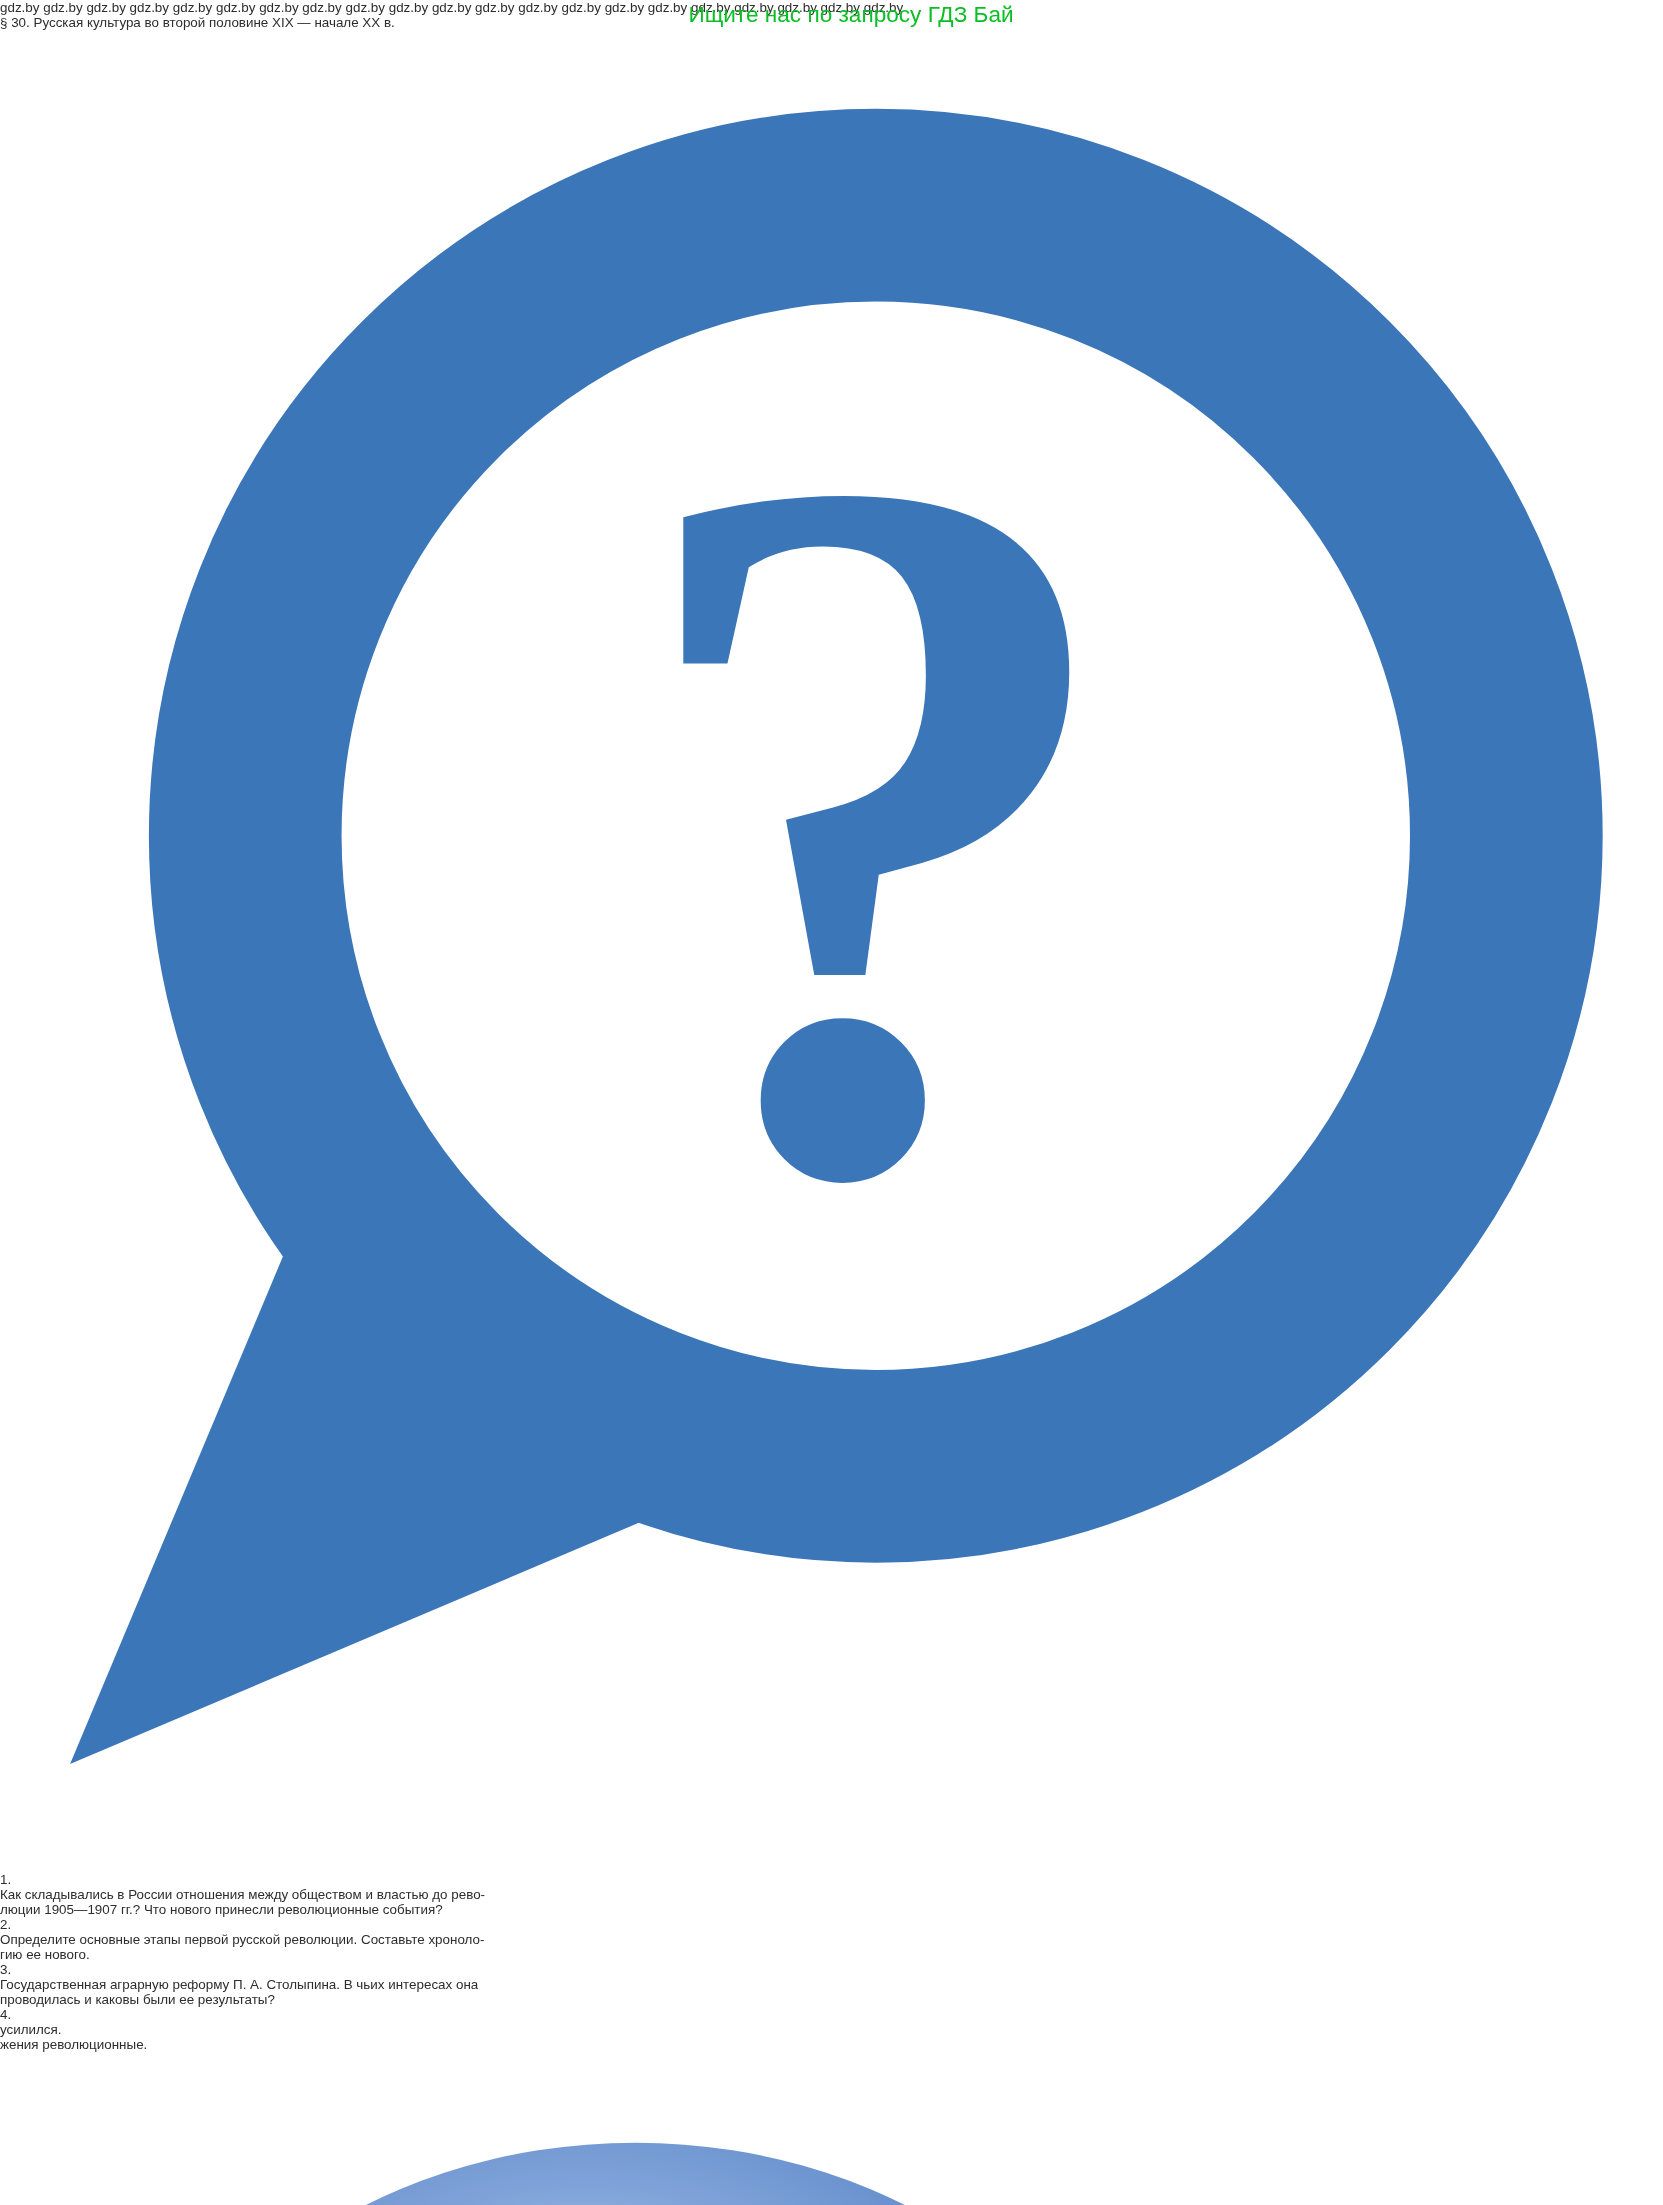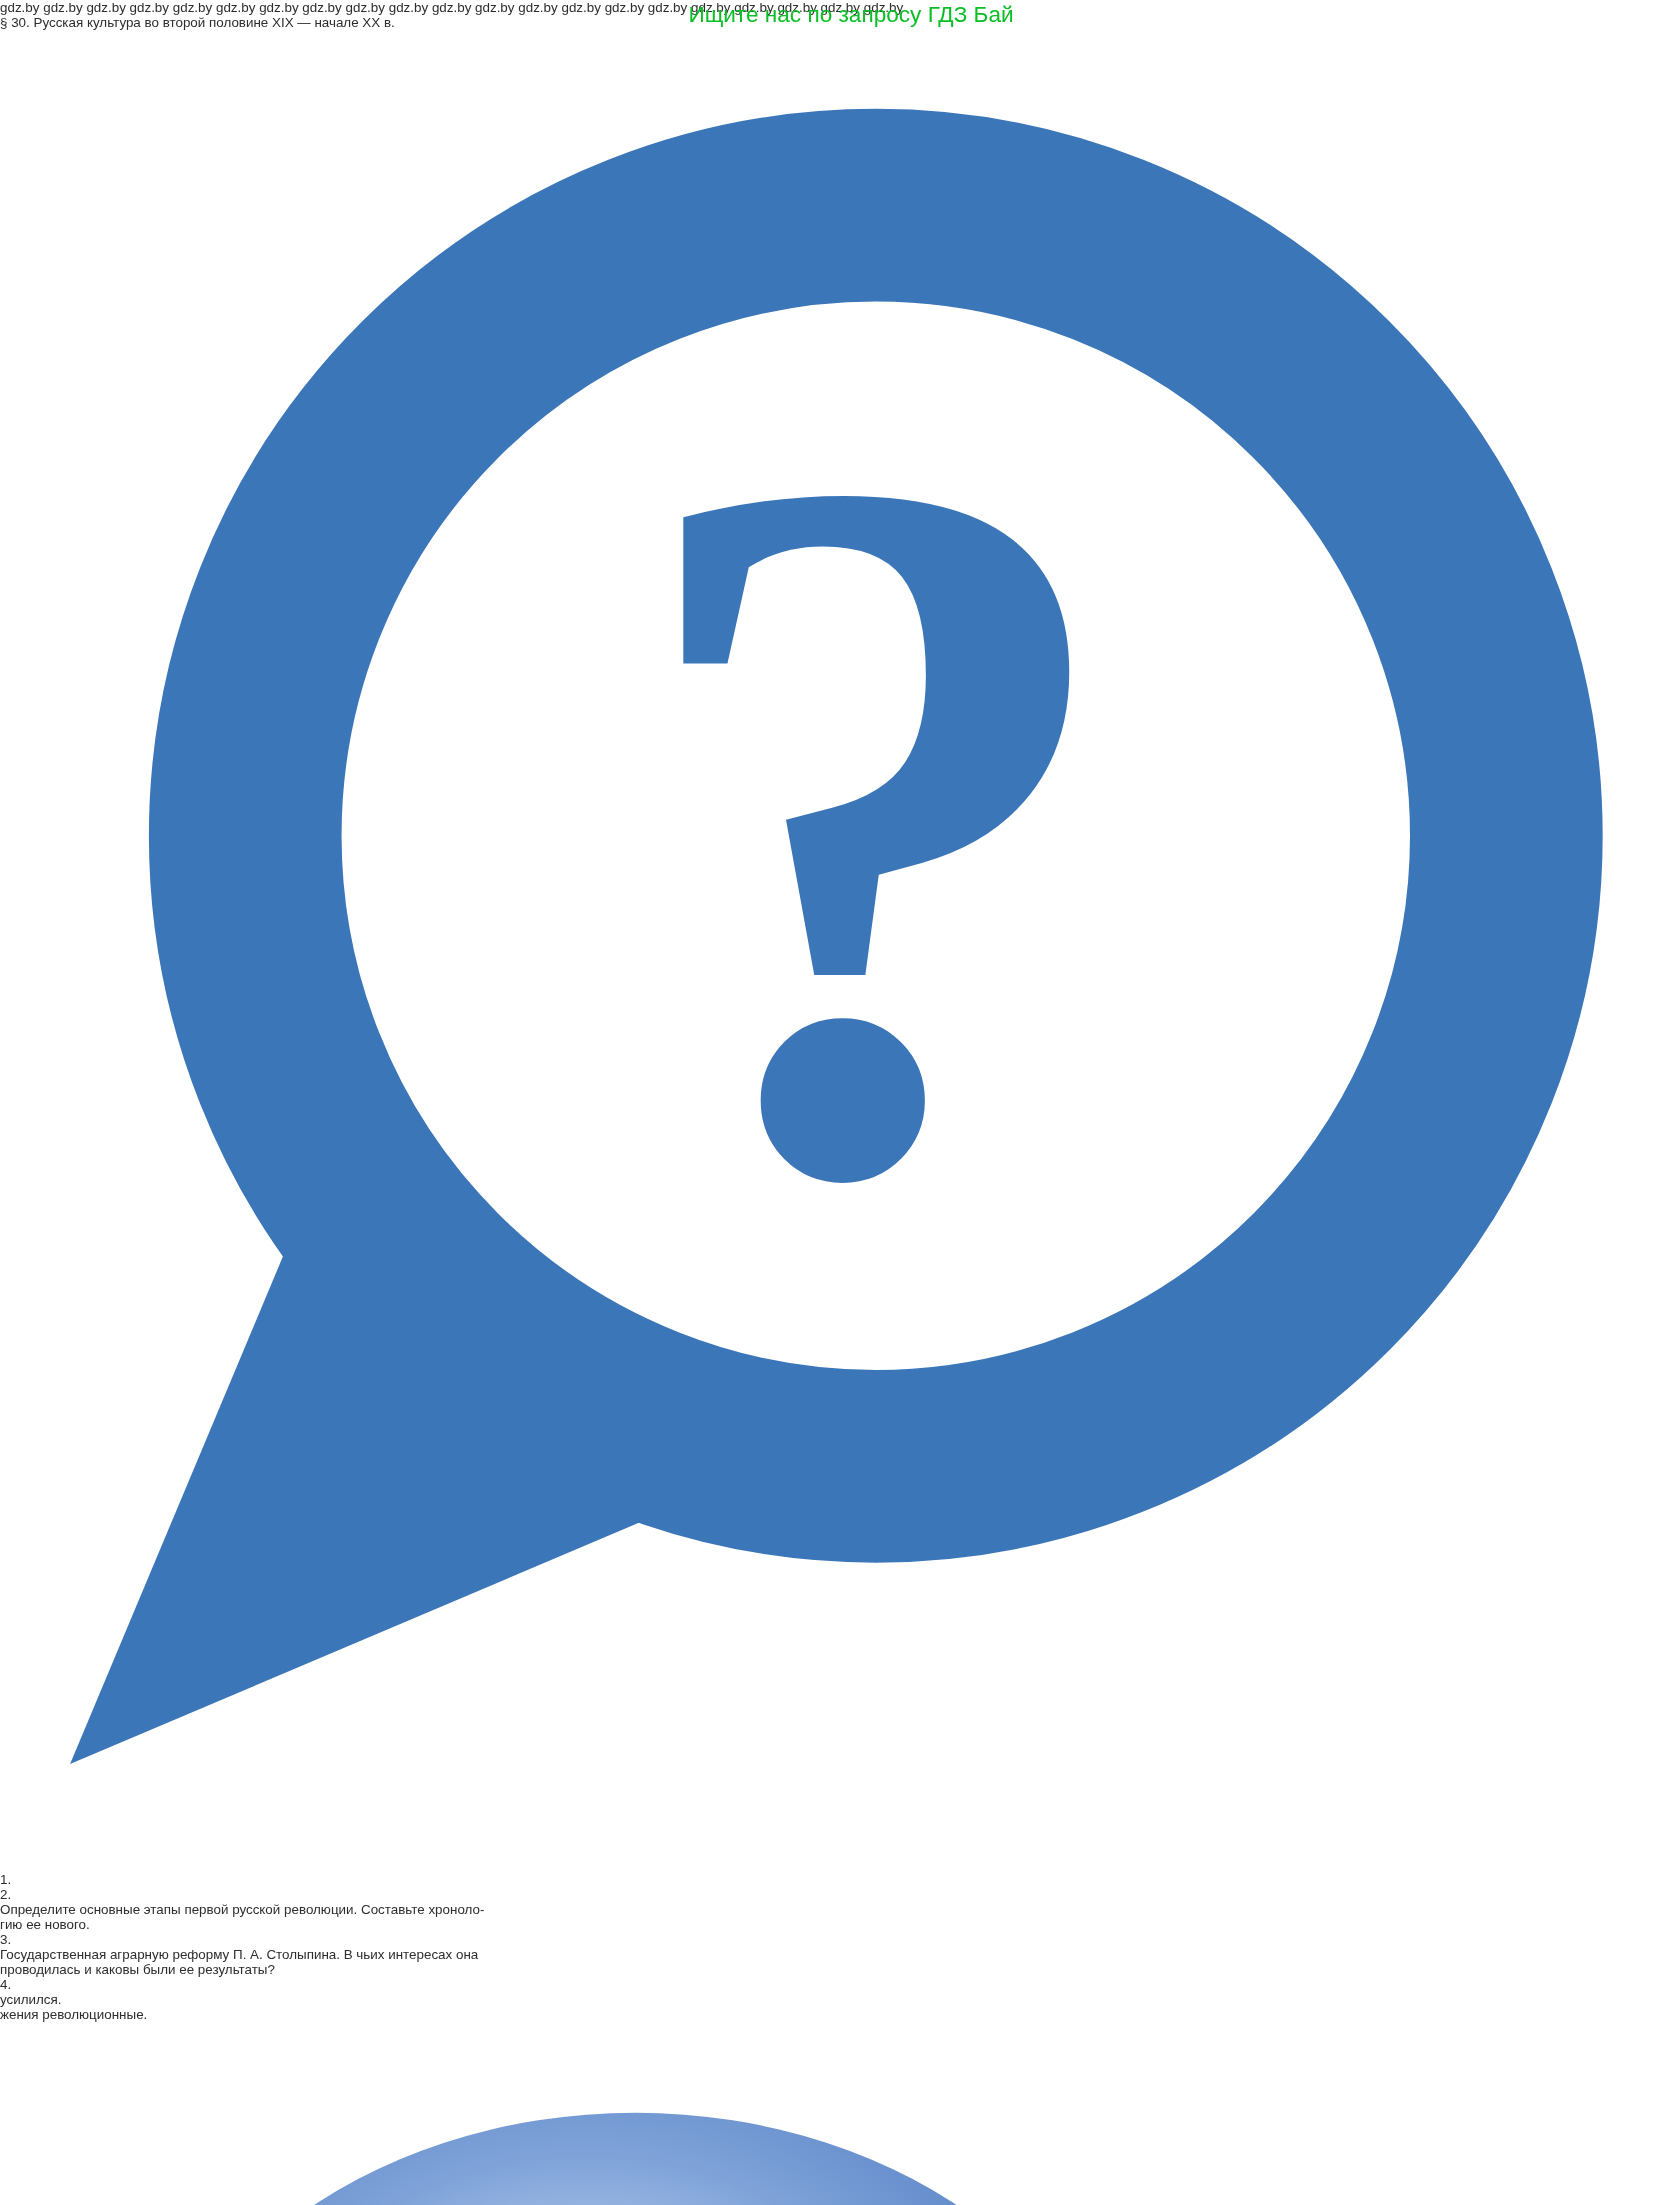--- a/index.html
+++ b/index.html
@@ -111,20 +111,24 @@
   <svg class="icon icon-qbubble" viewBox="0 0 95 105">
     <circle cx="50" cy="46" r="36" fill="none" stroke="#3b76b9" stroke-width="11"></circle>
     <path d="M4 99 L37 85 L17 68 Z" fill="#3b76b9"></path>
     <text x="50" y="65" text-anchor="middle" font-size="58" font-weight="bold" fill="#3b76b9" font-family="Liberation Serif, serif">?</text>
   </svg>
 
   
   <div class="qlist">
     <div class="qitem">
       <div class="qnum">1.</div>
+      <div class="qtext">
+        <div class="jl">Как складывались в России отношения между обществом и властью до рево-</div>
+        <div>люции 1905—1907 гг.? Что нового принесли революционные события?</div>
+      </div>
     </div>
     <div class="qitem">
       <div class="qnum">2.</div>
       <div class="qtext">
         <div class="jl">Определите основные этапы первой русской революции. Составьте хроноло-</div>
         <div>гию ее нового.</div>
       </div>
     </div>
     <div class="qitem">
       <div class="qnum">3.</div>

